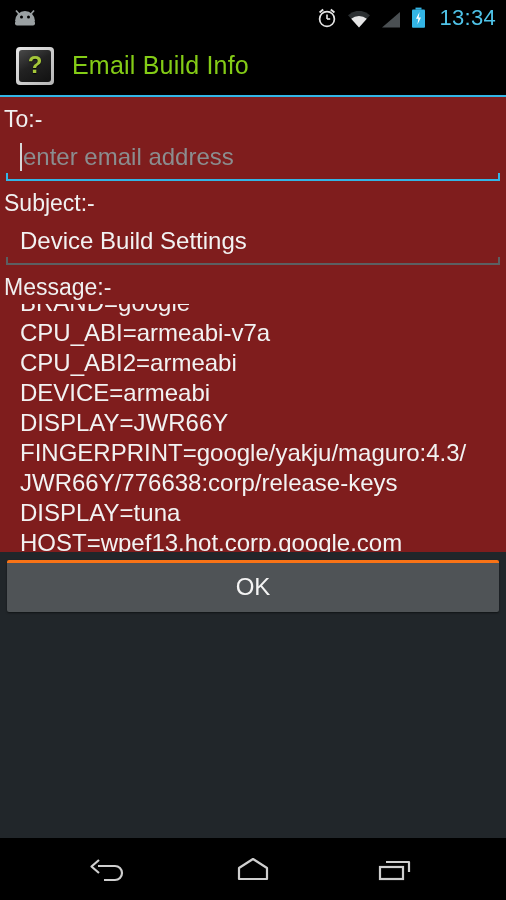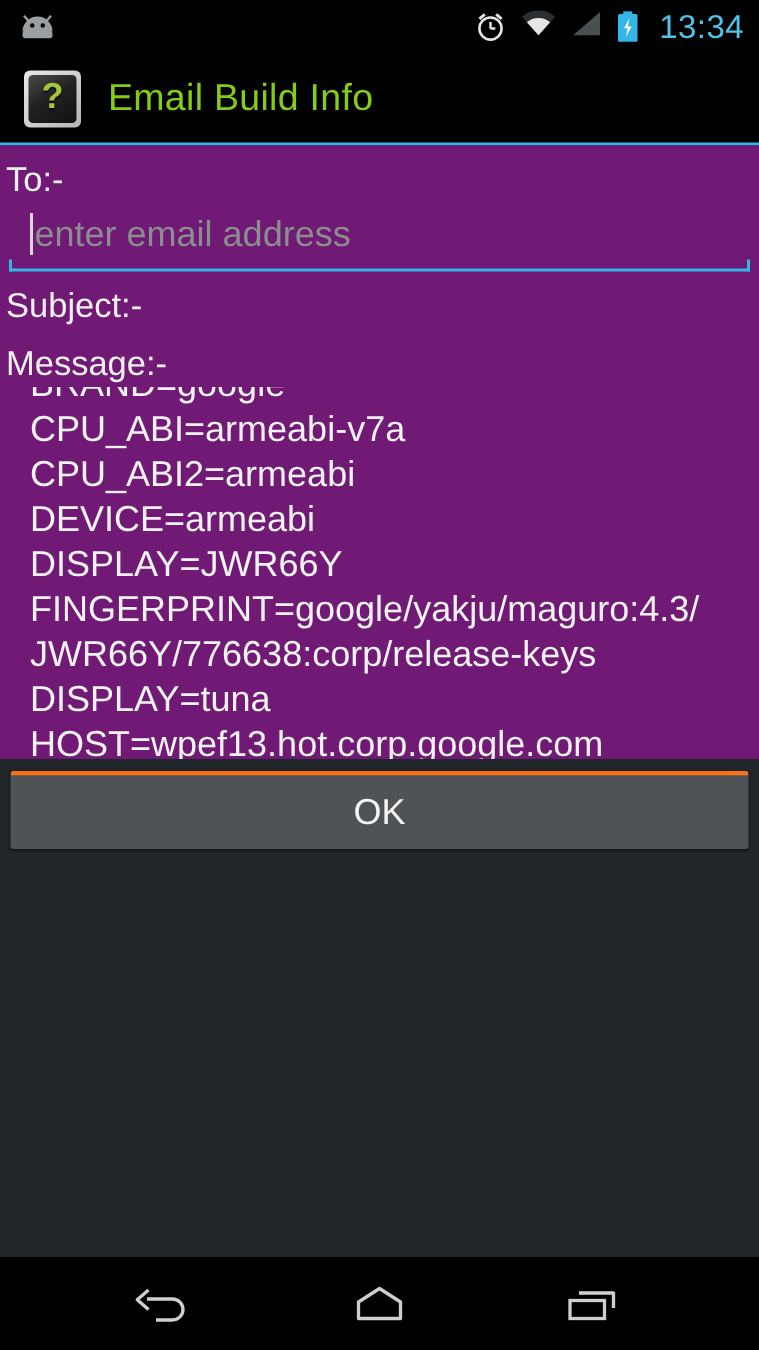--- a/index.html
+++ b/index.html
@@ -17,21 +17,21 @@
   }
 
   
   .statusbar {
     height:36px; flex:0 0 36px;
     background:#000;
     display:flex; align-items:center;
     padding:0 10px 0 12px;
   }
   .sb-left { display:flex; align-items:center; }
-  .sb-right { margin-left:auto; display:flex; align-items:flex-start; gap:9px; }
+  .sb-right { margin-left:auto; display:flex; align-items:flex-end; gap:9px; }
   .sb-icon { display:block; }
   .sb-clock {
     color:#4fc3e8; font-size:22px; letter-spacing:0.3px;
     margin-left:4px; line-height:1;
   }
 
   
   .actionbar {
     height:61px; flex:0 0 61px;
     background:#000;
@@ -58,21 +58,21 @@
     line-height:1; transform:translateY(-1px);
     text-shadow:0 1px 1px rgba(0,0,0,.8);
   }
   .app-title {
     color:#84cc16; font-size:25px; margin-left:18px;
     letter-spacing:0.2px;
   }
 
   
   .form {
-    background:#701a75;
+    background:#7f1d1d;
     flex:0 0 auto;
     padding:0;
   }
   .field-label {
     color:#f0f0f0; font-size:23px;
     padding:8px 0 2px 4px;
     line-height:1.25;
   }
   .field-wrap { padding:0 6px; }
   .textfield {
@@ -214,20 +214,30 @@
         <span class="caret"></span><span class="fv placeholder">enter email address</span>
         <div class="underline uf-focus">
           <div class="tick-l"></div>
           <div class="bar"></div>
           <div class="tick-r"></div>
         </div>
       </div>
     </div>
 
     <div class="field-label">Subject:-</div>
+    <div class="field-wrap">
+      <div class="textfield">
+        <span class="fv">Device Build Settings</span>
+        <div class="underline uf-plain">
+          <div class="tick-l"></div>
+          <div class="bar"></div>
+          <div class="tick-r"></div>
+        </div>
+      </div>
+    </div>
 
     <div class="field-label">Message:-</div>
     <div class="field-wrap">
       <div class="msgbox">
         <div class="msg-scroll" id="msg-lines">
             <div class="msg-line">BRAND=google</div>
             <div class="msg-line">CPU_ABI=armeabi-v7a</div>
             <div class="msg-line">CPU_ABI2=armeabi</div>
             <div class="msg-line">DEVICE=armeabi</div>
             <div class="msg-line">DISPLAY=JWR66Y</div>

